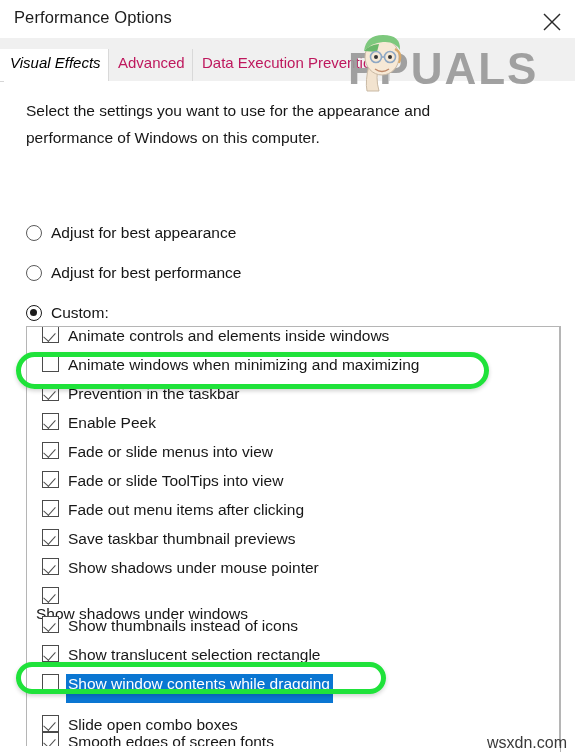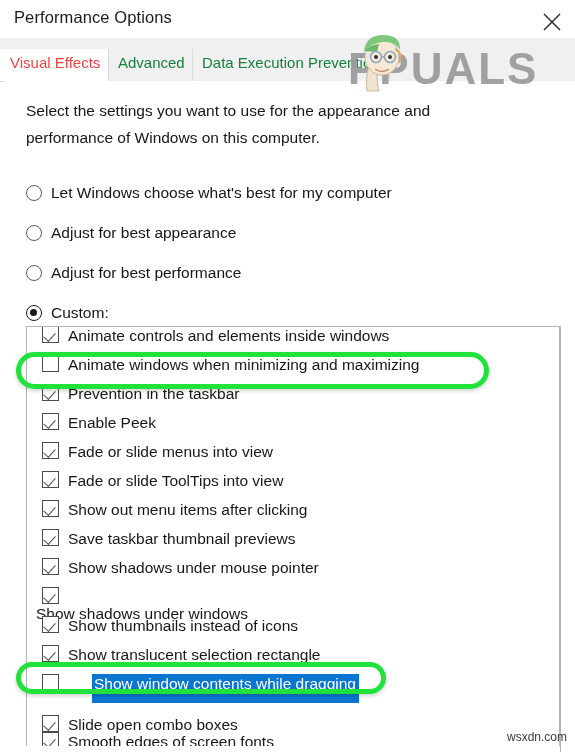--- a/index.html
+++ b/index.html
@@ -49,30 +49,31 @@
   }
   .tab {
     position: absolute;
     top: 11px;
     height: 32px;
     box-sizing: border-box;
     background: #f0f0f0;
     border-left: 1px solid #d9d9d9;
     border-right: 1px solid #d9d9d9;
     font-size: 15px;
-    color: #15803d;
+    color: #be185d;
     padding: 5px 9px 0 9px;
     white-space: nowrap;
     cursor: default;
   }
   .tab.active {
     background: #ffffff;
     border-left: 1px solid #ffffff;
     border-right: 1px solid #d9d9d9;
-    color: #ef4444;
+    color: #000000;
+    font-style: italic;
   }
   #tab0 { left: 0px; }
   #tab1 { left: 108px; }
   #tab2 { left: 192px; }
 
   
   .pagebody {
     position: absolute;
     left: 4px; top: 81px;
     width: 575px; height: 671px;
@@ -201,22 +202,22 @@
     font-family: "Liberation Sans", sans-serif;
   }
   .wm-mascot {
     position: absolute;
     left: 355px; top: 31px;
     width: 54px; height: 62px;
     pointer-events: none;
   }
   .wm-corner {
     position: absolute;
-    right: 8px; bottom: 8px;
-    font-size: 12px;
+    right: 8px; bottom: 0;
+    font-size: 16px;
     color: #3a3a3a;
     font-family: "Liberation Sans", sans-serif;
     pointer-events: none;
   }
   .right-edge {
     position: absolute;
     right: 18px; top: 245px;
     width: 1px; height: 507px;
     background: #b5b5b5;
   }
@@ -245,24 +246,20 @@
   </div>
   <div class="tab" id="tab2">
     <span>Data Execution Prevention</span>
   </div>
 </div>
 
 <div class="pagebody">
 
   <div class="desc">Select the settings you want to use for the appearance and performance of Windows on this computer.</div>
 
-  <div class="radio-row" id="radio0">
-    <span class="radio-mark"></span>
-    <span class="radio-label">Let Windows choose what's best for my computer</span>
-  </div>
   <div class="radio-row" id="radio1">
     <span class="radio-mark"></span>
     <span class="radio-label">Adjust for best appearance</span>
   </div>
   <div class="radio-row" id="radio2">
     <span class="radio-mark"></span>
     <span class="radio-label">Adjust for best performance</span>
   </div>
   <div class="radio-row" id="radio3">
     <span class="radio-mark checked"></span>
@@ -289,21 +286,21 @@
       <div class="list-row" style="top: 115px;">
         <span class="cbox checked"></span>
         <span class="row-label">Fade or slide menus into view</span>
       </div>
       <div class="list-row" style="top: 144px;">
         <span class="cbox checked"></span>
         <span class="row-label">Fade or slide ToolTips into view</span>
       </div>
       <div class="list-row" style="top: 173px;">
         <span class="cbox checked"></span>
-        <span class="row-label">Show out menu items after clicking</span>
+        <span class="row-label">Fade out menu items after clicking</span>
       </div>
       <div class="list-row" style="top: 202px;">
         <span class="cbox checked"></span>
         <span class="row-label">Save taskbar thumbnail previews</span>
       </div>
       <div class="list-row" style="top: 231px;">
         <span class="cbox checked"></span>
         <span class="row-label">Show shadows under mouse pointer</span>
       </div>
       <div class="list-row" style="top: 260px; flex-direction: column;">
@@ -311,21 +308,21 @@
         <span class="row-label">Show shadows under windows</span>
       </div>
       <div class="list-row" style="top: 289px;">
         <span class="cbox checked"></span>
         <span class="row-label">Show thumbnails instead of icons</span>
       </div>
       <div class="list-row" style="top: 318px;">
         <span class="cbox checked"></span>
         <span class="row-label">Show translucent selection rectangle</span>
       </div>
-      <div class="list-row selected" style="top: 347px; gap: 26px;">
+      <div class="list-row selected" style="top: 347px;">
         <span class="cbox"></span>
         <span class="row-label">Show window contents while dragging</span>
       </div>
       <div class="list-row" style="top: 376px; margin-top: 12px;">
         <span class="cbox checked"></span>
         <span class="row-label">Slide open combo boxes</span>
       </div>
       <div class="list-row" style="top: 405px;">
         <span class="cbox checked"></span>
         <span class="row-label">Smooth edges of screen fonts</span>

